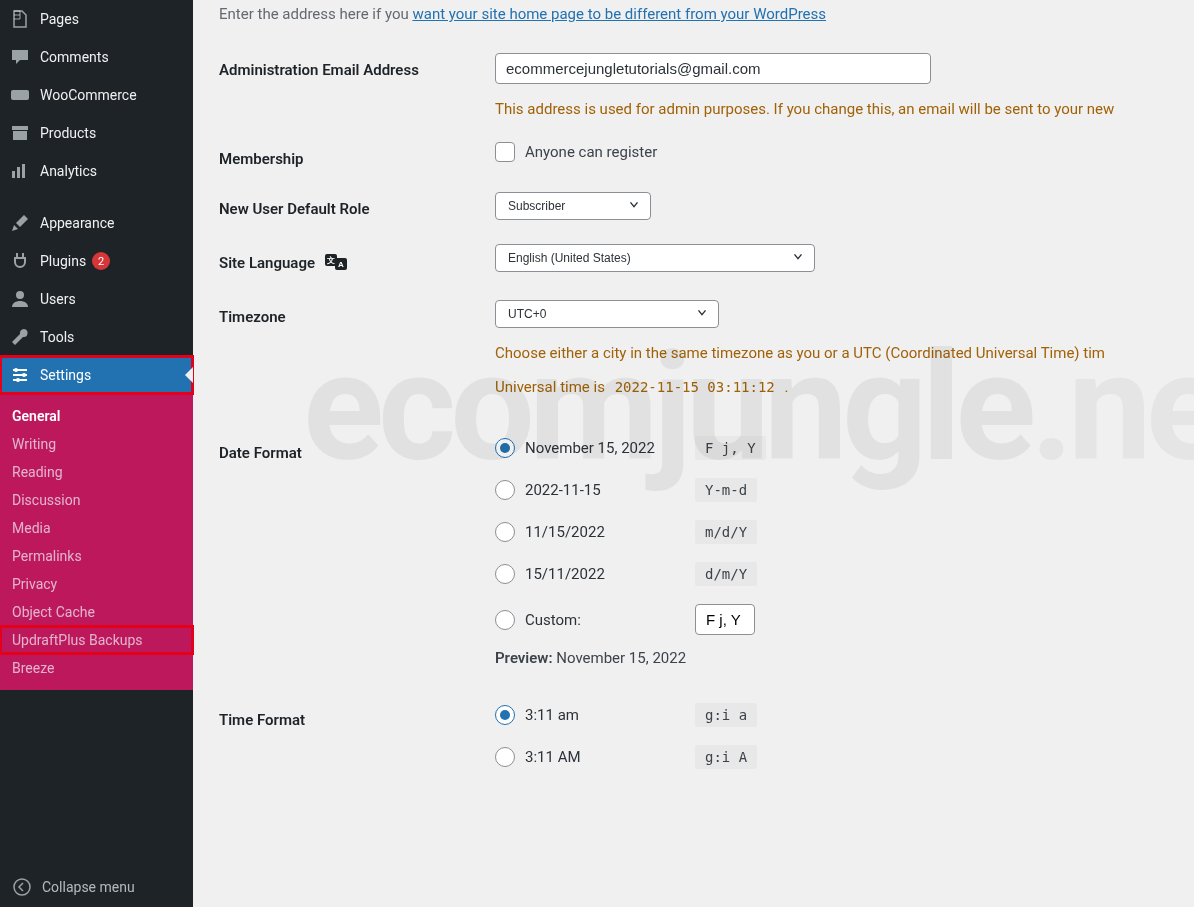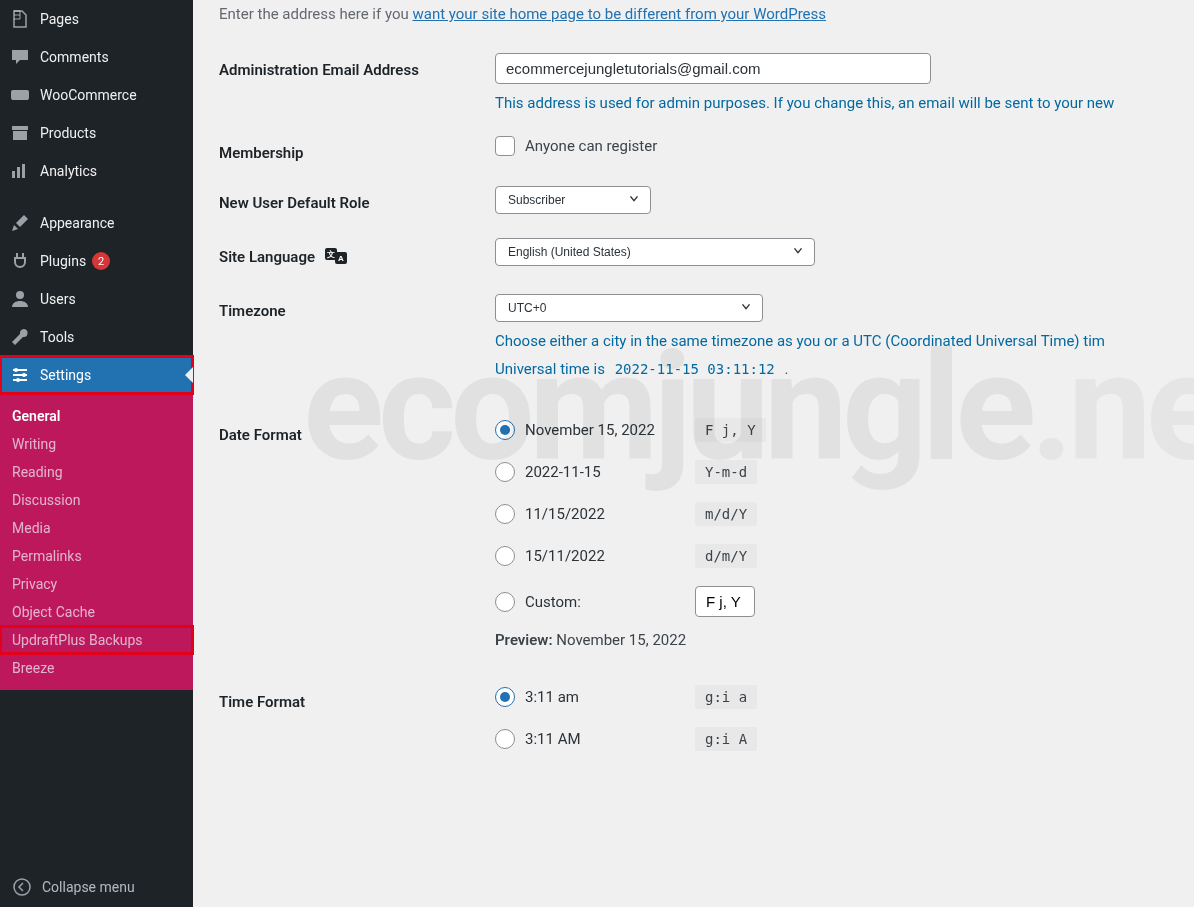--- a/index.html
+++ b/index.html
@@ -24,27 +24,27 @@
 .hl-red { outline: 3px solid #e3001b; outline-offset: -2px; }
 
 
 .content { flex: 1; padding: 0 0 0 26px; overflow: hidden; position: relative; }
 .intro { color: #646970; font-size: 15px; margin-top: 5px; margin-bottom: 30px; }
 .intro a { color: #2271b1; text-decoration: underline; }
 .form-row { display: flex; margin-bottom: 24px; }
 .form-row > label.th { width: 276px; font-weight: 600; color: #1d2327; font-size: 15px; padding-top: 8px; }
 .form-row > .td { flex: 1; }
 .regular-text { width: 436px; max-width: 436px; padding: 6px 10px; border: 1px solid #8c8f94; border-radius: 4px; font-size: 15px; color: #2c3338; background: #fff; }
-.desc { color: #0369a1; font-size: 15px; margin-top: 10px; white-space: nowrap; }
+.desc { color: #a16207; font-size: 15px; margin-top: 16px; white-space: nowrap; }
 .select { appearance: none; -webkit-appearance: none; padding: 6px 32px 6px 12px; border: 1px solid #8c8f94; border-radius: 4px; font-size: 12px; color: #2c3338; background: #fff; position: relative; }
 .select-wrap { position: relative; display: inline-block; }
 .select-wrap .chev { position: absolute; right: 10px; top: 50%; transform: translateY(-50%); pointer-events: none; color: #2c3338; }
 .select-role { width: 156px; }
 .select-lang { width: 320px; }
-.select-tz { width: 268px; }
+.select-tz { width: 224px; }
 .checkbox-row { display: flex; align-items: center; gap: 10px; }
 .checkbox { width: 20px; height: 20px; border: 1px solid #8c8f94; border-radius: 4px; background: #fff; }
 .radio-list { display: flex; flex-direction: column; gap: 18px; }
 .radio-row { display: flex; align-items: center; }
 .radio { width: 20px; height: 20px; border: 1px solid #8c8f94; border-radius: 50%; background: #fff; display: inline-flex; align-items: center; justify-content: center; margin-right: 10px; flex-shrink: 0; }
 .radio.checked { border-color: #2271b1; }
 .radio.checked::after { content: ""; width: 10px; height: 10px; border-radius: 50%; background: #2271b1; }
 .radio-label { font-size: 15px; color: #2c3338; width: 170px; display: inline-block; }
 .code-badge { background: #e8e8e8; padding: 4px 10px; font-family: Consolas, Monaco, monospace; font-size: 14px; color: #3c434a; border-radius: 2px; }
 .small-input { width: 60px; padding: 6px 10px; border: 1px solid #8c8f94; border-radius: 4px; font-size: 15px; margin-left: 0; }

